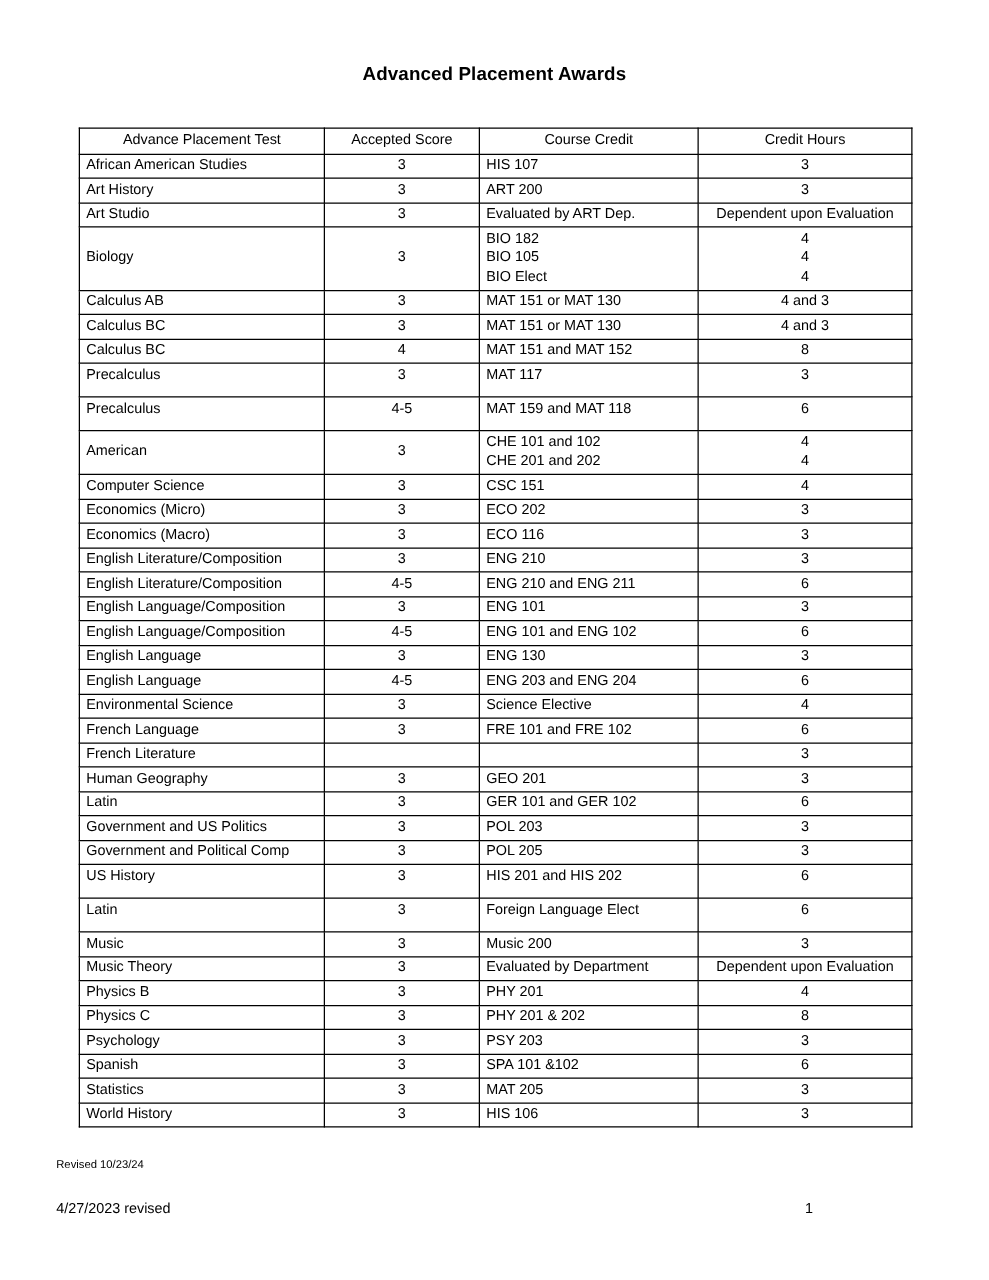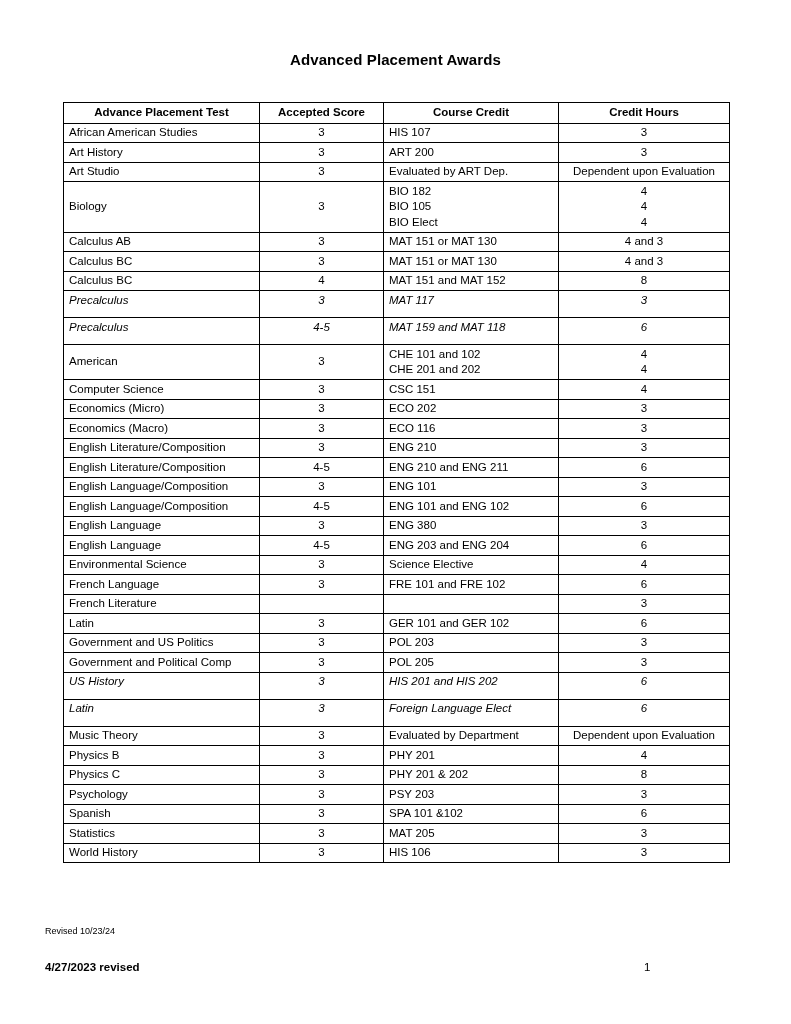--- a/index.html
+++ b/index.html
@@ -40,43 +40,41 @@
   table.ap-table th,
   table.ap-table td {
     border: 1px solid #000000;
     padding: 1.5px 5px;
     line-height: 15.5px;
     vertical-align: middle;
     overflow: hidden;
     white-space: nowrap;
   }
   table.ap-table th {
-    font-weight: bold;
+    font-weight: normal;
     text-align: center;
     padding: 2px 4px;
   }
   table.ap-table td.left  { text-align: left; }
   table.ap-table td.center { text-align: center; }
   table.ap-table tr.tall td {
     vertical-align: top;
     padding-bottom: 9px;
-    font-style: italic;
   }
   .footer-note {
     position: absolute;
     left: 45px;
     top: 926px;
     font-size: 9px;
   }
   .footer-line {
     position: absolute;
     left: 45px;
     top: 961px;
     font-size: 11.5px;
-    font-weight: bold;
   }
   .page-number {
     position: absolute;
     left: 644px;
     top: 961px;
     font-size: 11.5px;
   }
 </style>
 </head>
 <body>
@@ -214,21 +212,21 @@
           </tr>
           <tr>
             <td class="left">English Language/Composition</td>
             <td class="center">4-5</td>
             <td class="left">ENG 101 and ENG 102</td>
             <td class="center">6</td>
           </tr>
           <tr>
             <td class="left">English Language</td>
             <td class="center">3</td>
-            <td class="left">ENG 380</td>
+            <td class="left">ENG 130</td>
             <td class="center">3</td>
           </tr>
           <tr>
             <td class="left">English Language</td>
             <td class="center">4-5</td>
             <td class="left">ENG 203 and ENG 204</td>
             <td class="center">6</td>
           </tr>
           <tr>
             <td class="left">Environmental Science</td>
@@ -242,20 +240,26 @@
             <td class="left">FRE 101 and FRE 102</td>
             <td class="center">6</td>
           </tr>
           <tr>
             <td class="left">French Literature</td>
             <td class="center"></td>
             <td class="left"></td>
             <td class="center">3</td>
           </tr>
           <tr>
+            <td class="left">Human Geography</td>
+            <td class="center">3</td>
+            <td class="left">GEO 201</td>
+            <td class="center">3</td>
+          </tr>
+          <tr>
             <td class="left">Latin</td>
             <td class="center">3</td>
             <td class="left">GER 101 and GER 102</td>
             <td class="center">6</td>
           </tr>
           <tr>
             <td class="left">Government and US Politics</td>
             <td class="center">3</td>
             <td class="left">POL 203</td>
             <td class="center">3</td>
@@ -270,20 +274,26 @@
             <td class="left">US History</td>
             <td class="center">3</td>
             <td class="left">HIS 201 and HIS 202</td>
             <td class="center">6</td>
           </tr>
           <tr class="tall">
             <td class="left">Latin</td>
             <td class="center">3</td>
             <td class="left">Foreign Language Elect</td>
             <td class="center">6</td>
+          </tr>
+          <tr>
+            <td class="left">Music</td>
+            <td class="center">3</td>
+            <td class="left">Music 200</td>
+            <td class="center">3</td>
           </tr>
           <tr>
             <td class="left">Music Theory</td>
             <td class="center">3</td>
             <td class="left">Evaluated by Department</td>
             <td class="center">Dependent upon Evaluation</td>
           </tr>
           <tr>
             <td class="left">Physics B</td>
             <td class="center">3</td>

